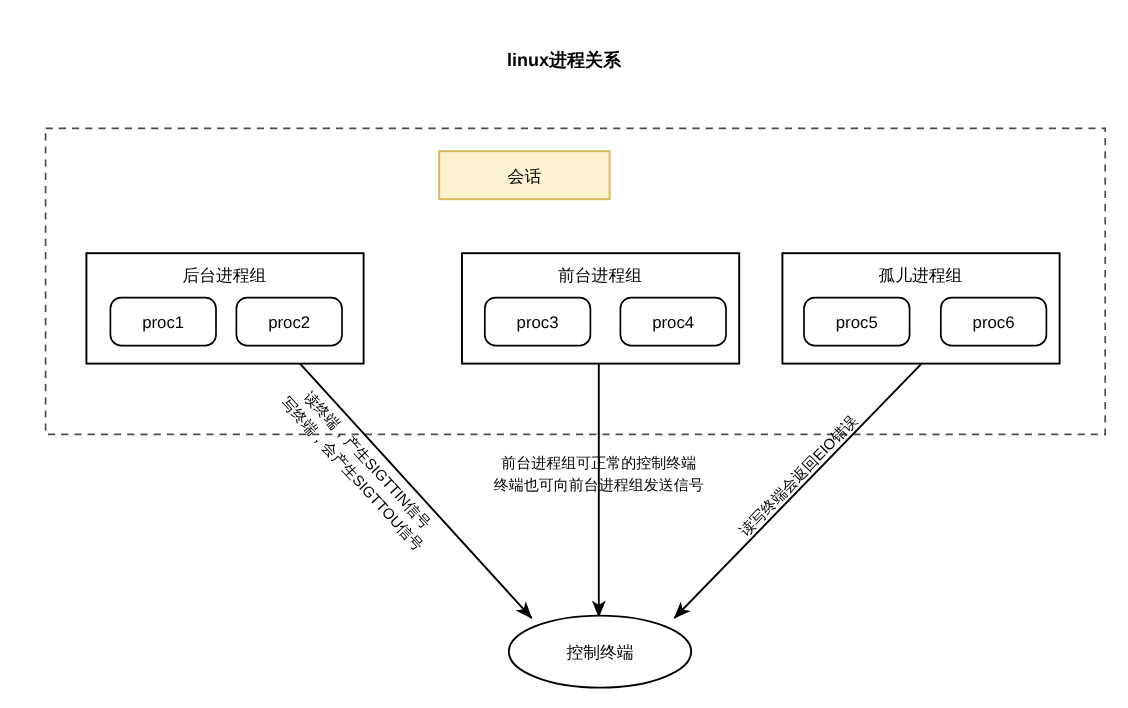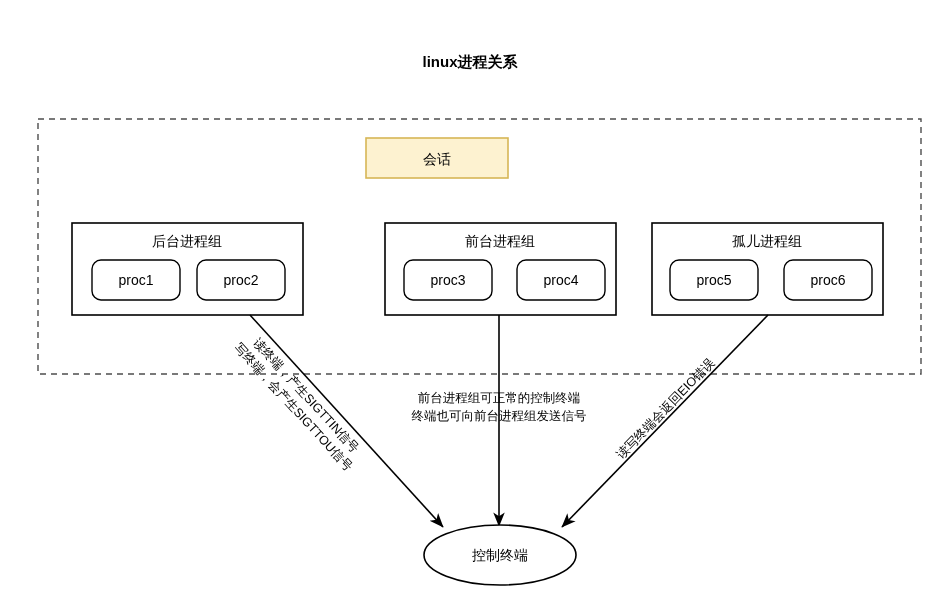--- a/index.html
+++ b/index.html
@@ -10,21 +10,21 @@
   body {
     width: 940px;
     height: 590px;
     position: relative;
     font-family: "Liberation Sans", "DejaVu Sans", sans-serif;
     color: #000000;
     overflow: hidden;
   }
   #stage {
     position: absolute;
-    left: 0; top: 12px;
+    left: 0; top: 0;
     width: 940px;
     height: 450px;
   }
   #diagram-svg {
     position: absolute;
     left: 0; top: 0;
     width: 940px;
     height: 590px;
   }
   .title-text {

